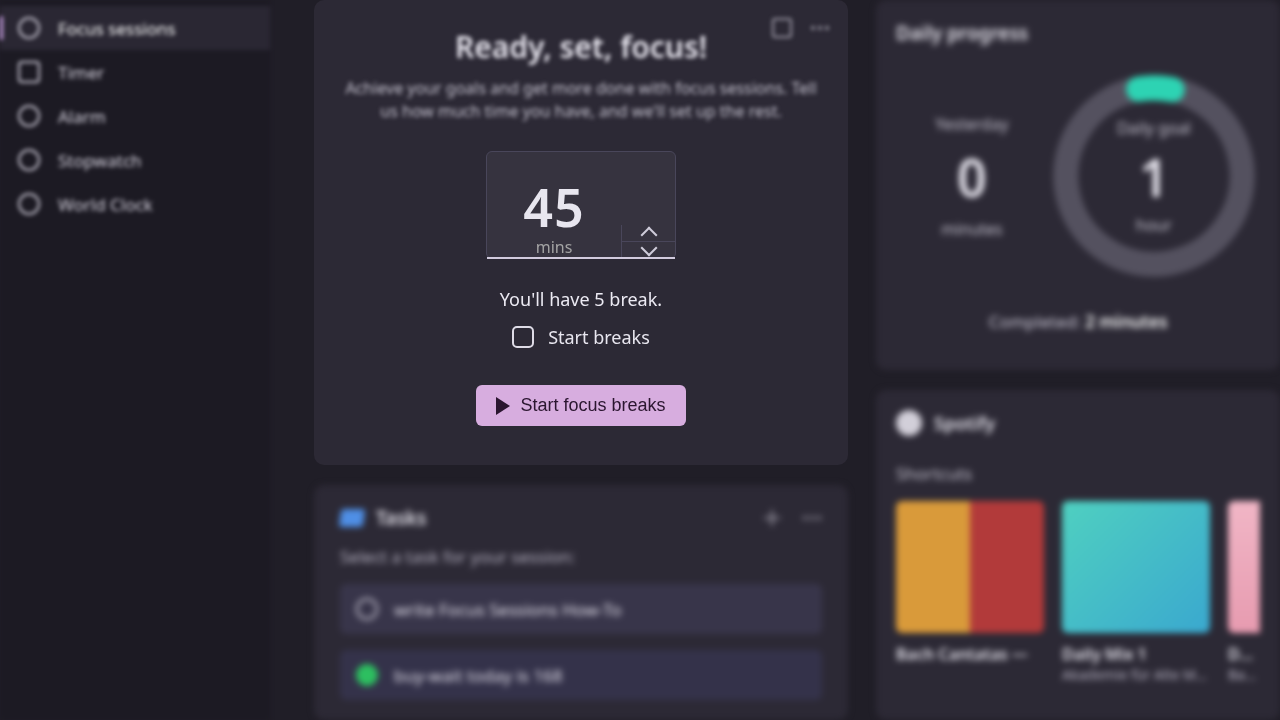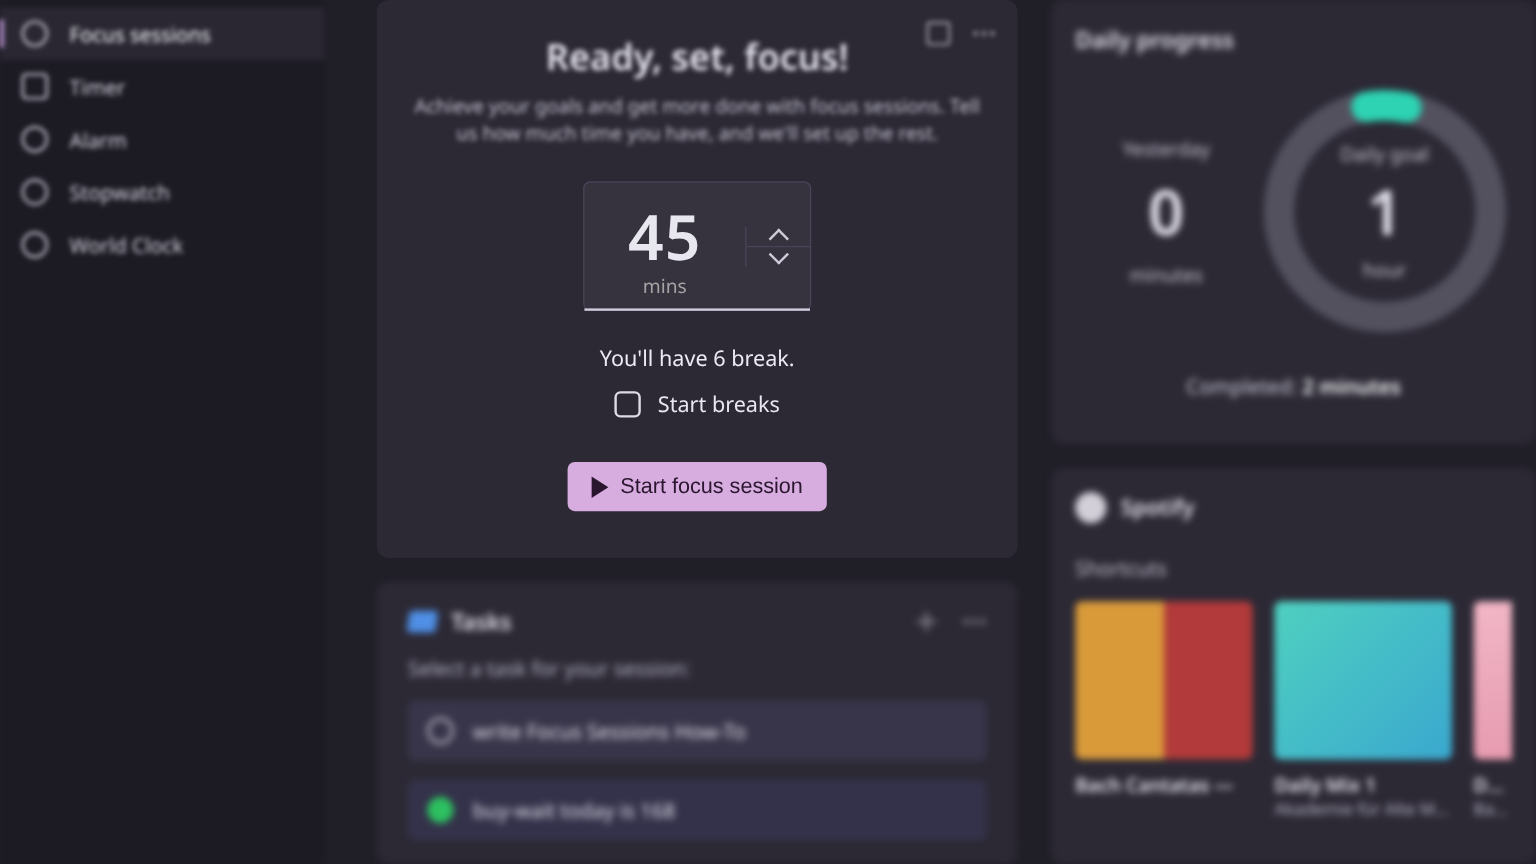--- a/index.html
+++ b/index.html
@@ -78,21 +78,21 @@
     margin-top: 10px; max-width: 520px; text-align: center;
     font-size: 16px; color: #c3c0cd; line-height: 1.45;
     filter: blur(2px);
   }
 
   .duration {
     margin-top: 28px;
     width: 190px; height: 108px;
     background: #36333f; border: 1px solid #49465a;
     border-radius: 6px;
-    display: flex; align-items: center;
+    display: flex; align-items: flex-end;
     position: relative;
   }
   .duration::after {
     content: ""; position: absolute; left: 0; right: 0; bottom: -1px;
     height: 2px; background: #d2cbde;
   }
   .dur-val {
     flex: 1; display: flex; flex-direction: column;
     align-items: center; justify-content: center;
   }
@@ -288,30 +288,30 @@
         <div class="dur-steps">
           <div class="dur-step">
             <span class="chev up"></span>
           </div>
           <div class="dur-step">
             <span class="chev down"></span>
           </div>
         </div>
       </div>
 
-      <div class="break-line">You'll have 6 break.</div>
+      <div class="break-line">You'll have 5 break.</div>
 
       <label class="skip-row">
         <span class="chk"></span>
         <span>Start breaks</span>
       </label>
 
       <button class="start-btn">
         <span class="tri"></span>
-        <span>Start focus session</span>
+        <span>Start focus breaks</span>
       </button>
     </section>
 
     <section class="panel tasks-panel">
       <div class="tasks-head">
         <span class="task-icon"></span>
         <span class="tasks-title">Tasks</span>
         <span class="spacer"></span>
         <span class="ic plus"></span>
         <span style="width:20px"></span>

